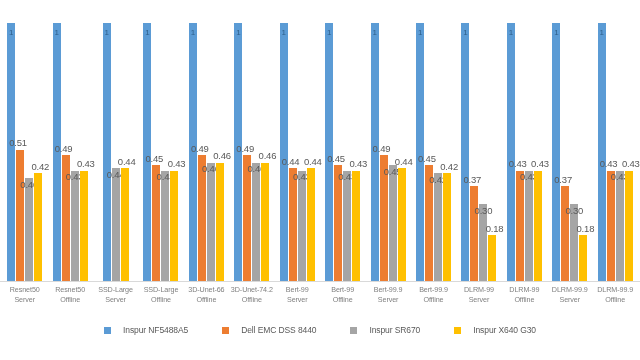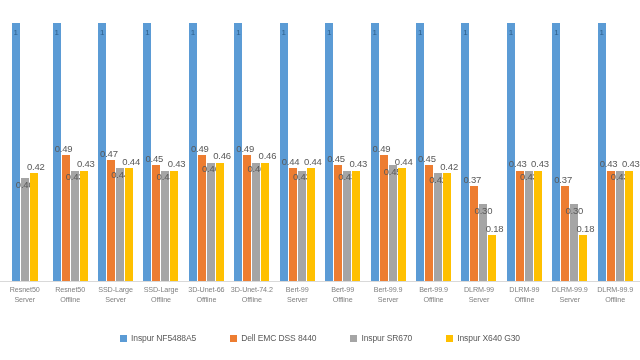--- a/index.html
+++ b/index.html
@@ -108,22 +108,21 @@
     display: flex;
     flex-direction: row;
     justify-content: center;
     align-items: center;
     gap: 34px;
   }
   .legend-item {
     display: flex;
     flex-direction: row;
     align-items: center;
-    gap: 4px;
-    margin-top: 8px;
+    gap: 12px;
   }
   .legend-swatch {
     width: 7px;
     height: 7px;
     display: inline-block;
   }
   .legend-text {
     font-size: 8.5px;
     color: #595959;
     white-space: nowrap;
@@ -135,20 +134,24 @@
 
 <div id="chart-root">
 
   <div class="plot-area">
       <div class="group">
         <div class="bar-wrap">
           <div class="bar-label inside" style="bottom: 245.048px;">1</div>
           <div class="bar" style="height: 259.048px; background: rgb(91, 155, 213);"></div>
         </div>
         <div class="bar-wrap">
+          <div class="bar-label" style="bottom: 134.114px; transform: translateX(-62%);">0.51</div>
+          <div class="bar" style="height: 132.114px; background: rgb(237, 125, 49);"></div>
+        </div>
+        <div class="bar-wrap">
           <div class="bar-label" style="bottom: 92.619px;">0.40</div>
           <div class="bar" style="height: 103.619px; background: rgb(165, 165, 165);"></div>
         </div>
         <div class="bar-wrap">
           <div class="bar-label" style="bottom: 110.8px; transform: translateX(-38%);">0.42</div>
           <div class="bar" style="height: 108.8px; background: rgb(255, 192, 0);"></div>
         </div>
       </div>
       <div class="group">
         <div class="bar-wrap">
@@ -165,24 +168,20 @@
         </div>
         <div class="bar-wrap">
           <div class="bar-label" style="bottom: 113.39px; transform: translateX(-38%);">0.43</div>
           <div class="bar" style="height: 111.39px; background: rgb(255, 192, 0);"></div>
         </div>
       </div>
       <div class="group">
         <div class="bar-wrap">
           <div class="bar-label inside" style="bottom: 245.048px;">1</div>
           <div class="bar" style="height: 259.048px; background: rgb(91, 155, 213);"></div>
-        </div>
-        <div class="bar-wrap">
-          <div class="bar-label" style="bottom: 123.752px; transform: translateX(-62%);">0.47</div>
-          <div class="bar" style="height: 121.752px; background: rgb(237, 125, 49);"></div>
         </div>
         <div class="bar-wrap">
           <div class="bar-label" style="bottom: 102.981px;">0.44</div>
           <div class="bar" style="height: 113.981px; background: rgb(165, 165, 165);"></div>
         </div>
         <div class="bar-wrap">
           <div class="bar-label" style="bottom: 115.981px; transform: translateX(-38%);">0.44</div>
           <div class="bar" style="height: 113.981px; background: rgb(255, 192, 0);"></div>
         </div>
       </div>

